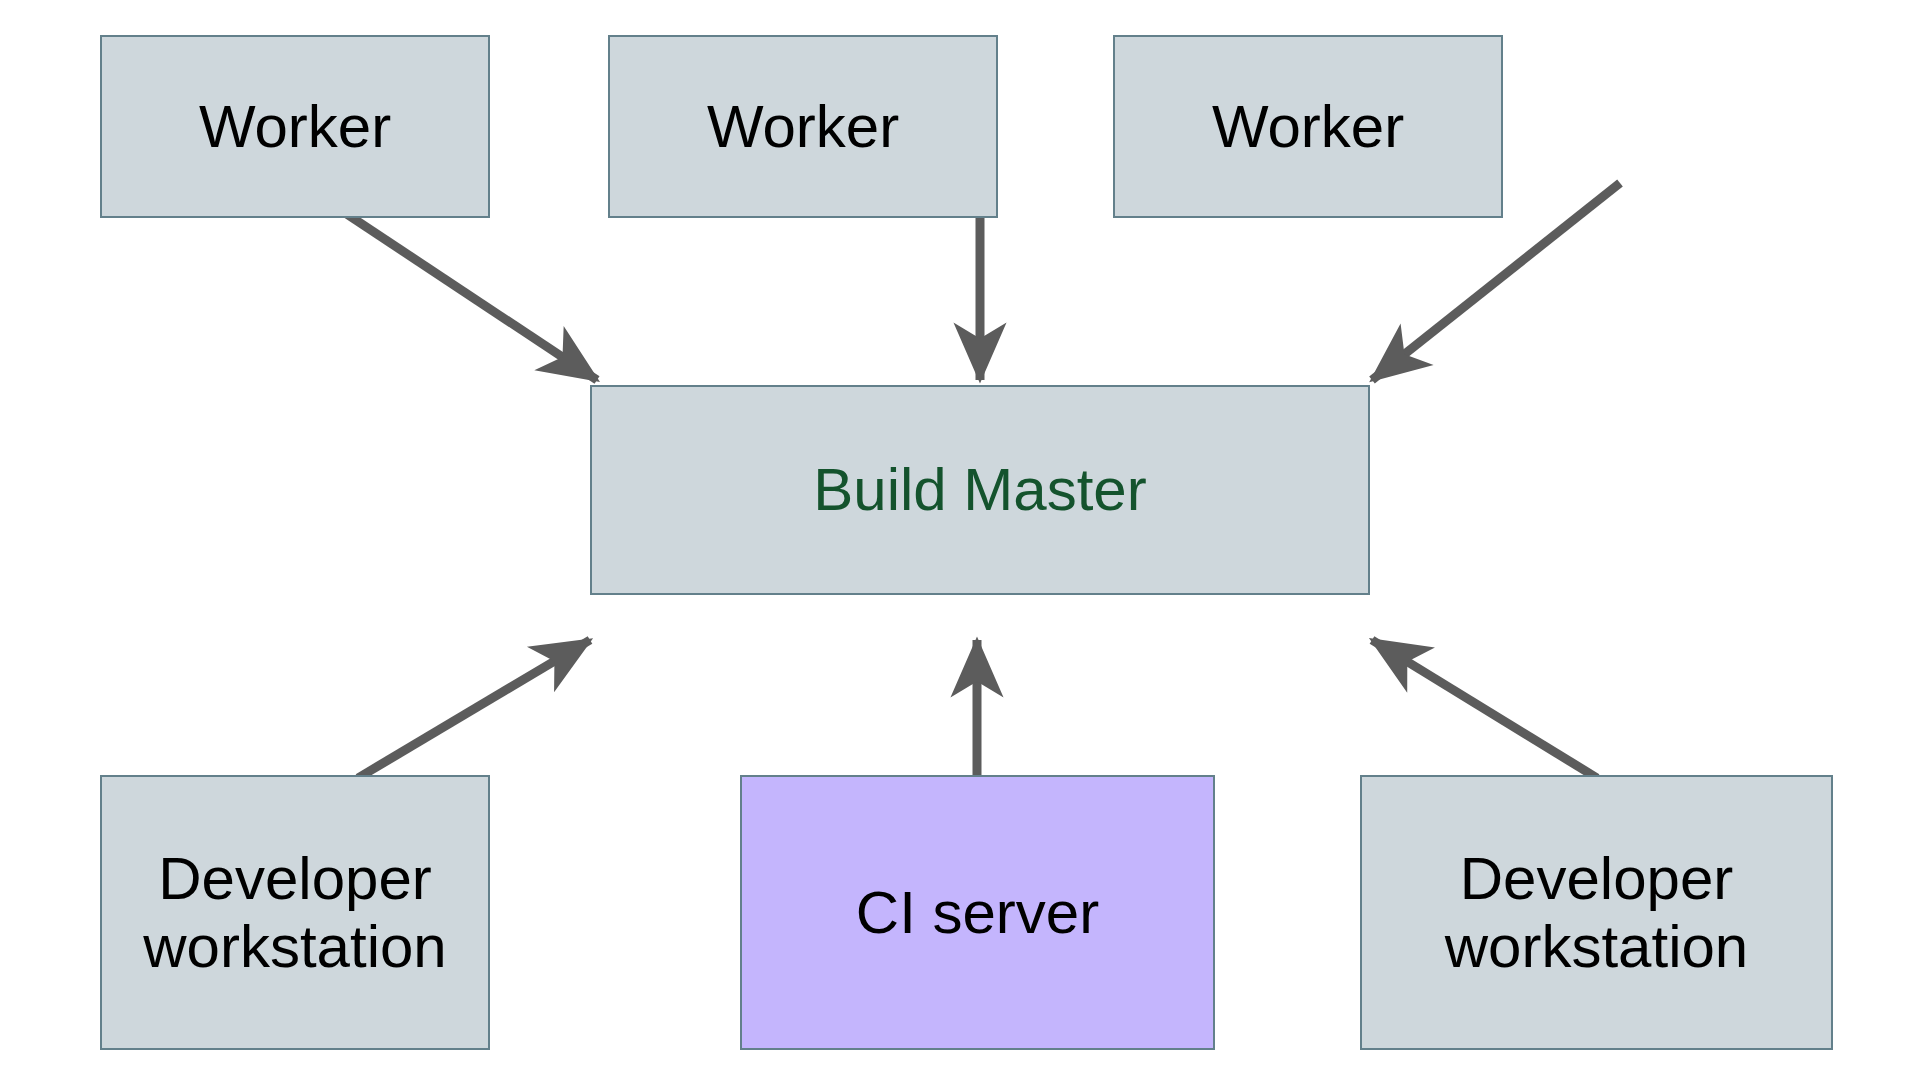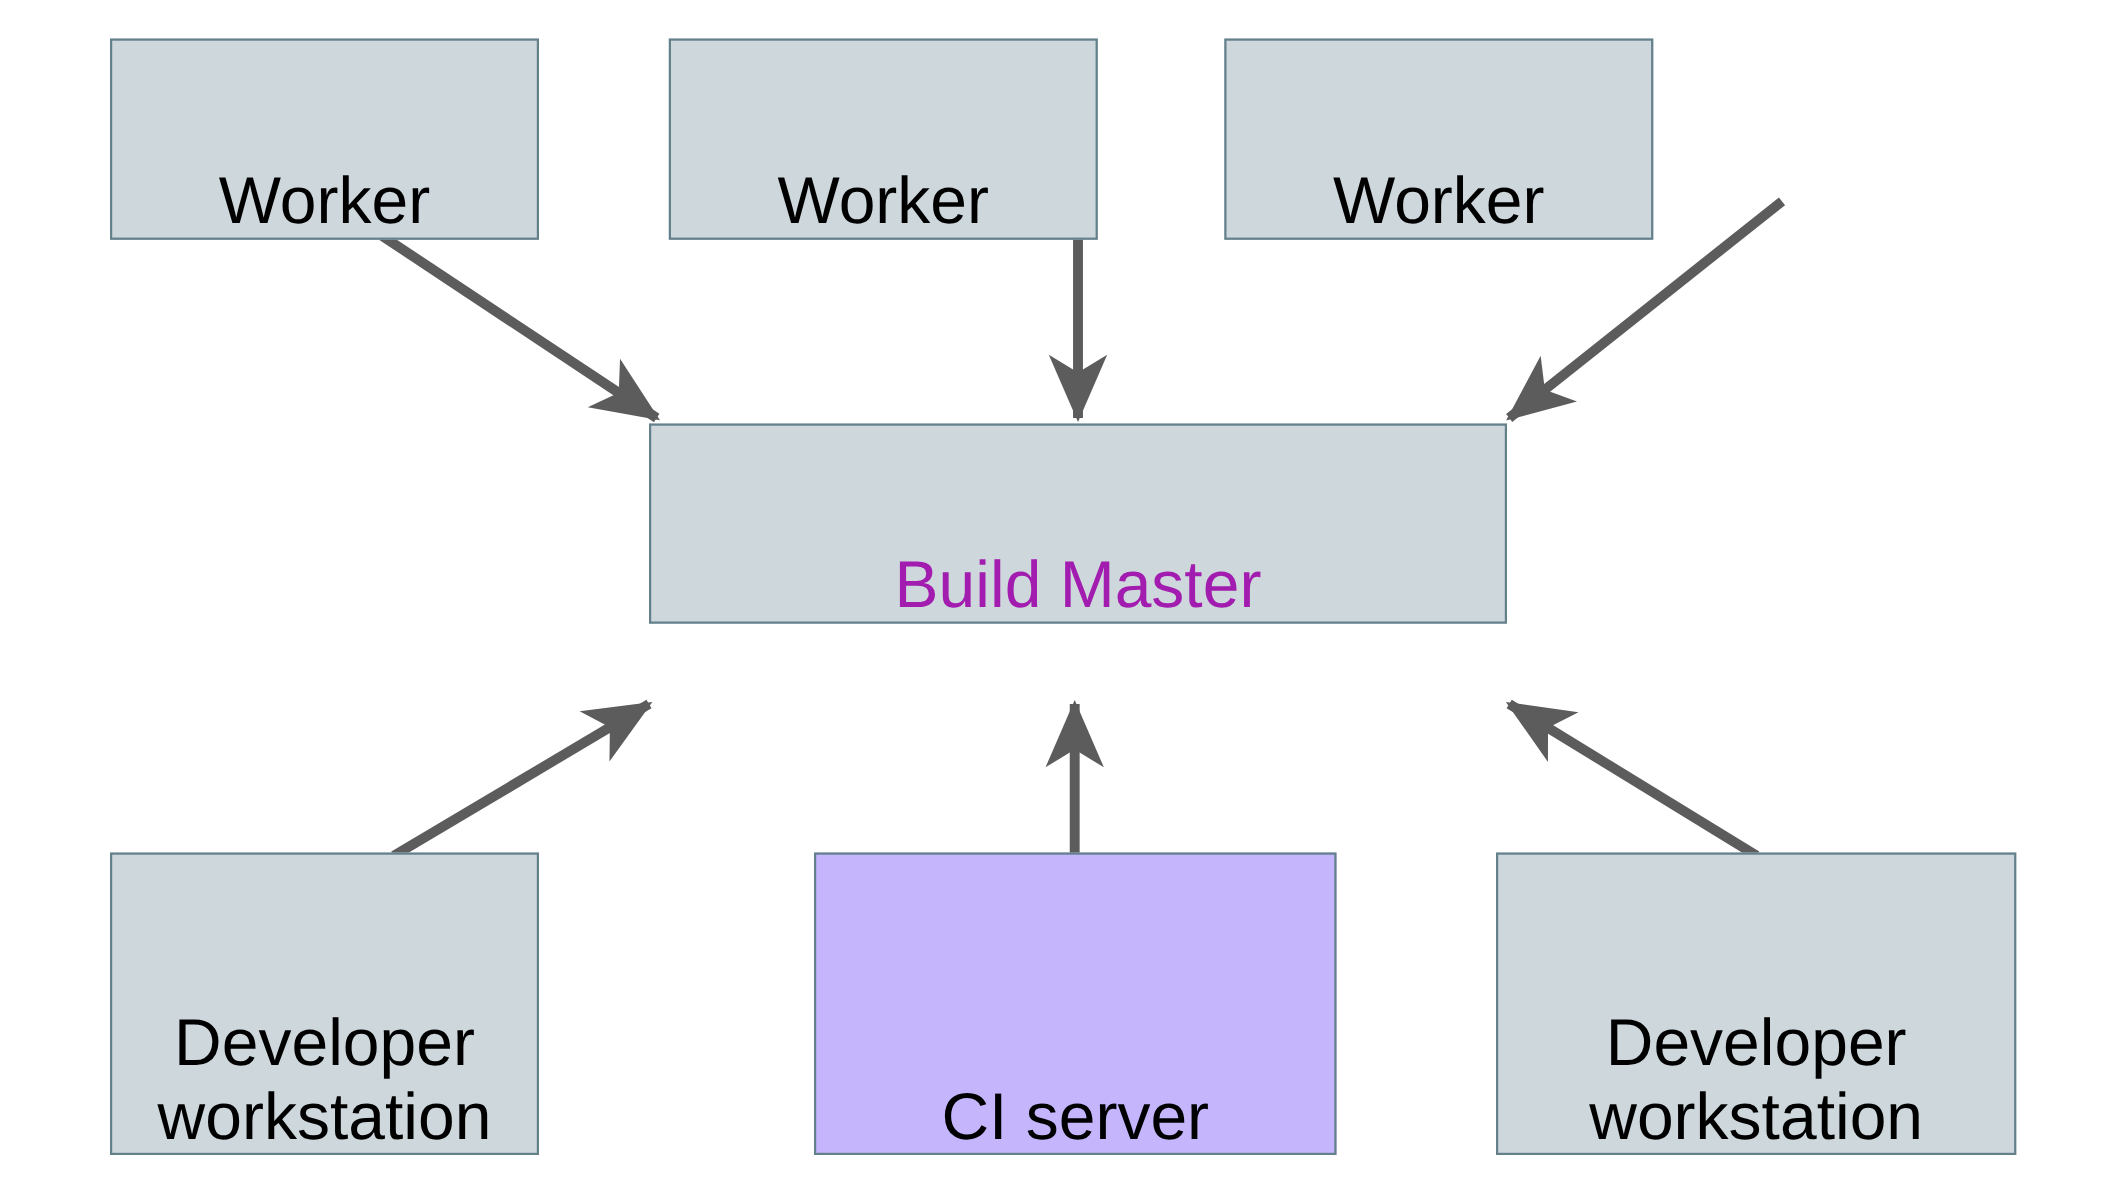--- a/index.html
+++ b/index.html
@@ -14,21 +14,21 @@
     background: #ffffff;
     overflow: hidden;
     font-family: "Liberation Sans", sans-serif;
   }
   .node {
     position: absolute;
     box-sizing: border-box;
     background: #ced7dc;
     border: 2px solid #63808b;
     display: flex;
-    align-items: flex-end;
+    align-items: center;
     justify-content: center;
     text-align: center;
     color: #000000;
     font-family: "Liberation Sans", sans-serif;
     font-weight: 400;
     line-height: 1.12;
     white-space: pre-line;
     user-select: none;
   }
   .node-label {
@@ -72,21 +72,21 @@
   </div>
 
   <div class="node" style="left: 608px; top: 35px; width: 390px; height: 183px; font-size: 60px; background: rgb(206, 215, 220); border-color: rgb(99, 128, 139); color: rgb(0, 0, 0);">
     <span class="node-label">Worker</span>
   </div>
 
   <div class="node" style="left: 1113px; top: 35px; width: 390px; height: 183px; font-size: 60px; background: rgb(206, 215, 220); border-color: rgb(99, 128, 139); color: rgb(0, 0, 0);">
     <span class="node-label">Worker</span>
   </div>
 
-  <div class="node" style="left: 590px; top: 385px; width: 780px; height: 182px; font-size: 60px; background: rgb(206, 215, 220); border-color: rgb(99, 128, 139); color: #a21caf;">
+  <div class="node" style="left: 590px; top: 385px; width: 780px; height: 210px; font-size: 60px; background: rgb(206, 215, 220); border-color: rgb(99, 128, 139); color: #14532d;">
     <span class="node-label">Build Master</span>
   </div>
 
   <div class="node" style="left: 100px; top: 775px; width: 390px; height: 275px; font-size: 60px; background: rgb(206, 215, 220); border-color: rgb(99, 128, 139); color: rgb(0, 0, 0);">
     <span class="node-label">Developer
 workstation</span>
   </div>
 
   <div class="node" style="left: 740px; top: 775px; width: 475px; height: 275px; font-size: 60px; background: #c4b5fd; border-color: rgb(99, 128, 139); color: rgb(0, 0, 0);">
     <span class="node-label">CI server</span>

